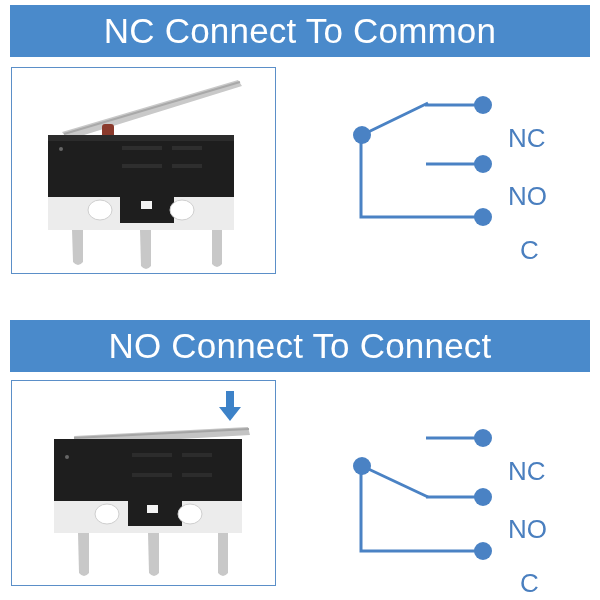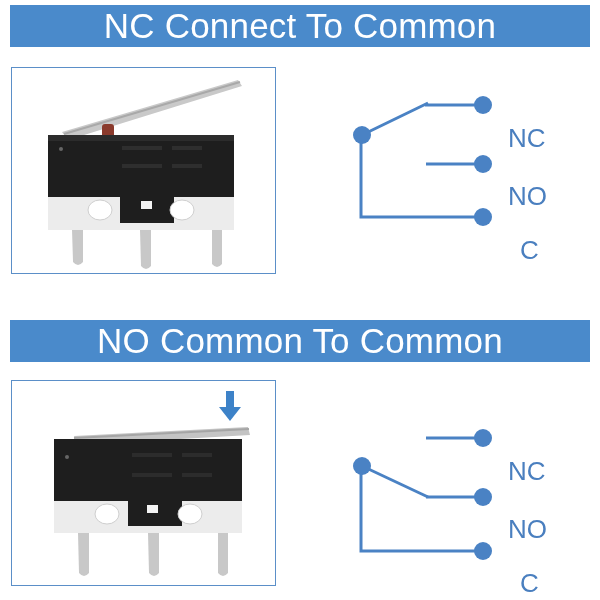--- a/index.html
+++ b/index.html
@@ -1,17 +1,17 @@
 <!DOCTYPE html>
 <html><head>
 <meta charset="utf-8">
 <style>
   html, body { margin:0; padding:0; background:#ffffff; }
   body { width:600px; height:600px; position:relative; overflow:hidden; font-family:"Liberation Sans", sans-serif; }
-  .banner { position:absolute; left:10px; width:580px; height:42px; background:#4a8acb; color:#ffffff;
+  .banner { position:absolute; left:10px; width:580px; height:52px; background:#4a8acb; color:#ffffff;
             display:flex; align-items:center; justify-content:center; font-size:35px; letter-spacing:0.2px; }
   .photo-box { position:absolute; left:11px; width:265px; border:1.5px solid #5b8fc8; background:#fff; box-sizing:border-box; }
   .schem { position:absolute; left:340px; width:260px; height:160px; }
   .lbl { position:absolute; color:#4a7fbf; font-size:26px;margin-top:32px; }
   svg { display:block; }
 </style>
 </head>
 <body>
 
 <div class="banner" style="top:5px;">
@@ -65,21 +65,21 @@
       <circle cx="143" cy="84" r="9"></circle>
       <circle cx="143" cy="137" r="9"></circle>
     </g>
   </svg>
   <span class="lbl" style="left:168px; top:11px;">NC</span>
   <span class="lbl" style="left:168px; top:69px;">NO</span>
   <span class="lbl" style="left:180px; top:123px;">C</span>
 </div>
 
 <div class="banner" style="top:320px;">
-  <span>NO Common To Common</span>
+  <span>NO Connect To Connect</span>
 </div>
 
 <div class="photo-box" style="top:380px; height:206px;">
   <svg width="262" height="203" viewBox="0 0 262 203">
 
     <g fill="#3d82c8">
       <rect x="214" y="10" width="8" height="18"></rect>
       <polygon points="207,26 229,26 218,40"></polygon>
     </g>
 

